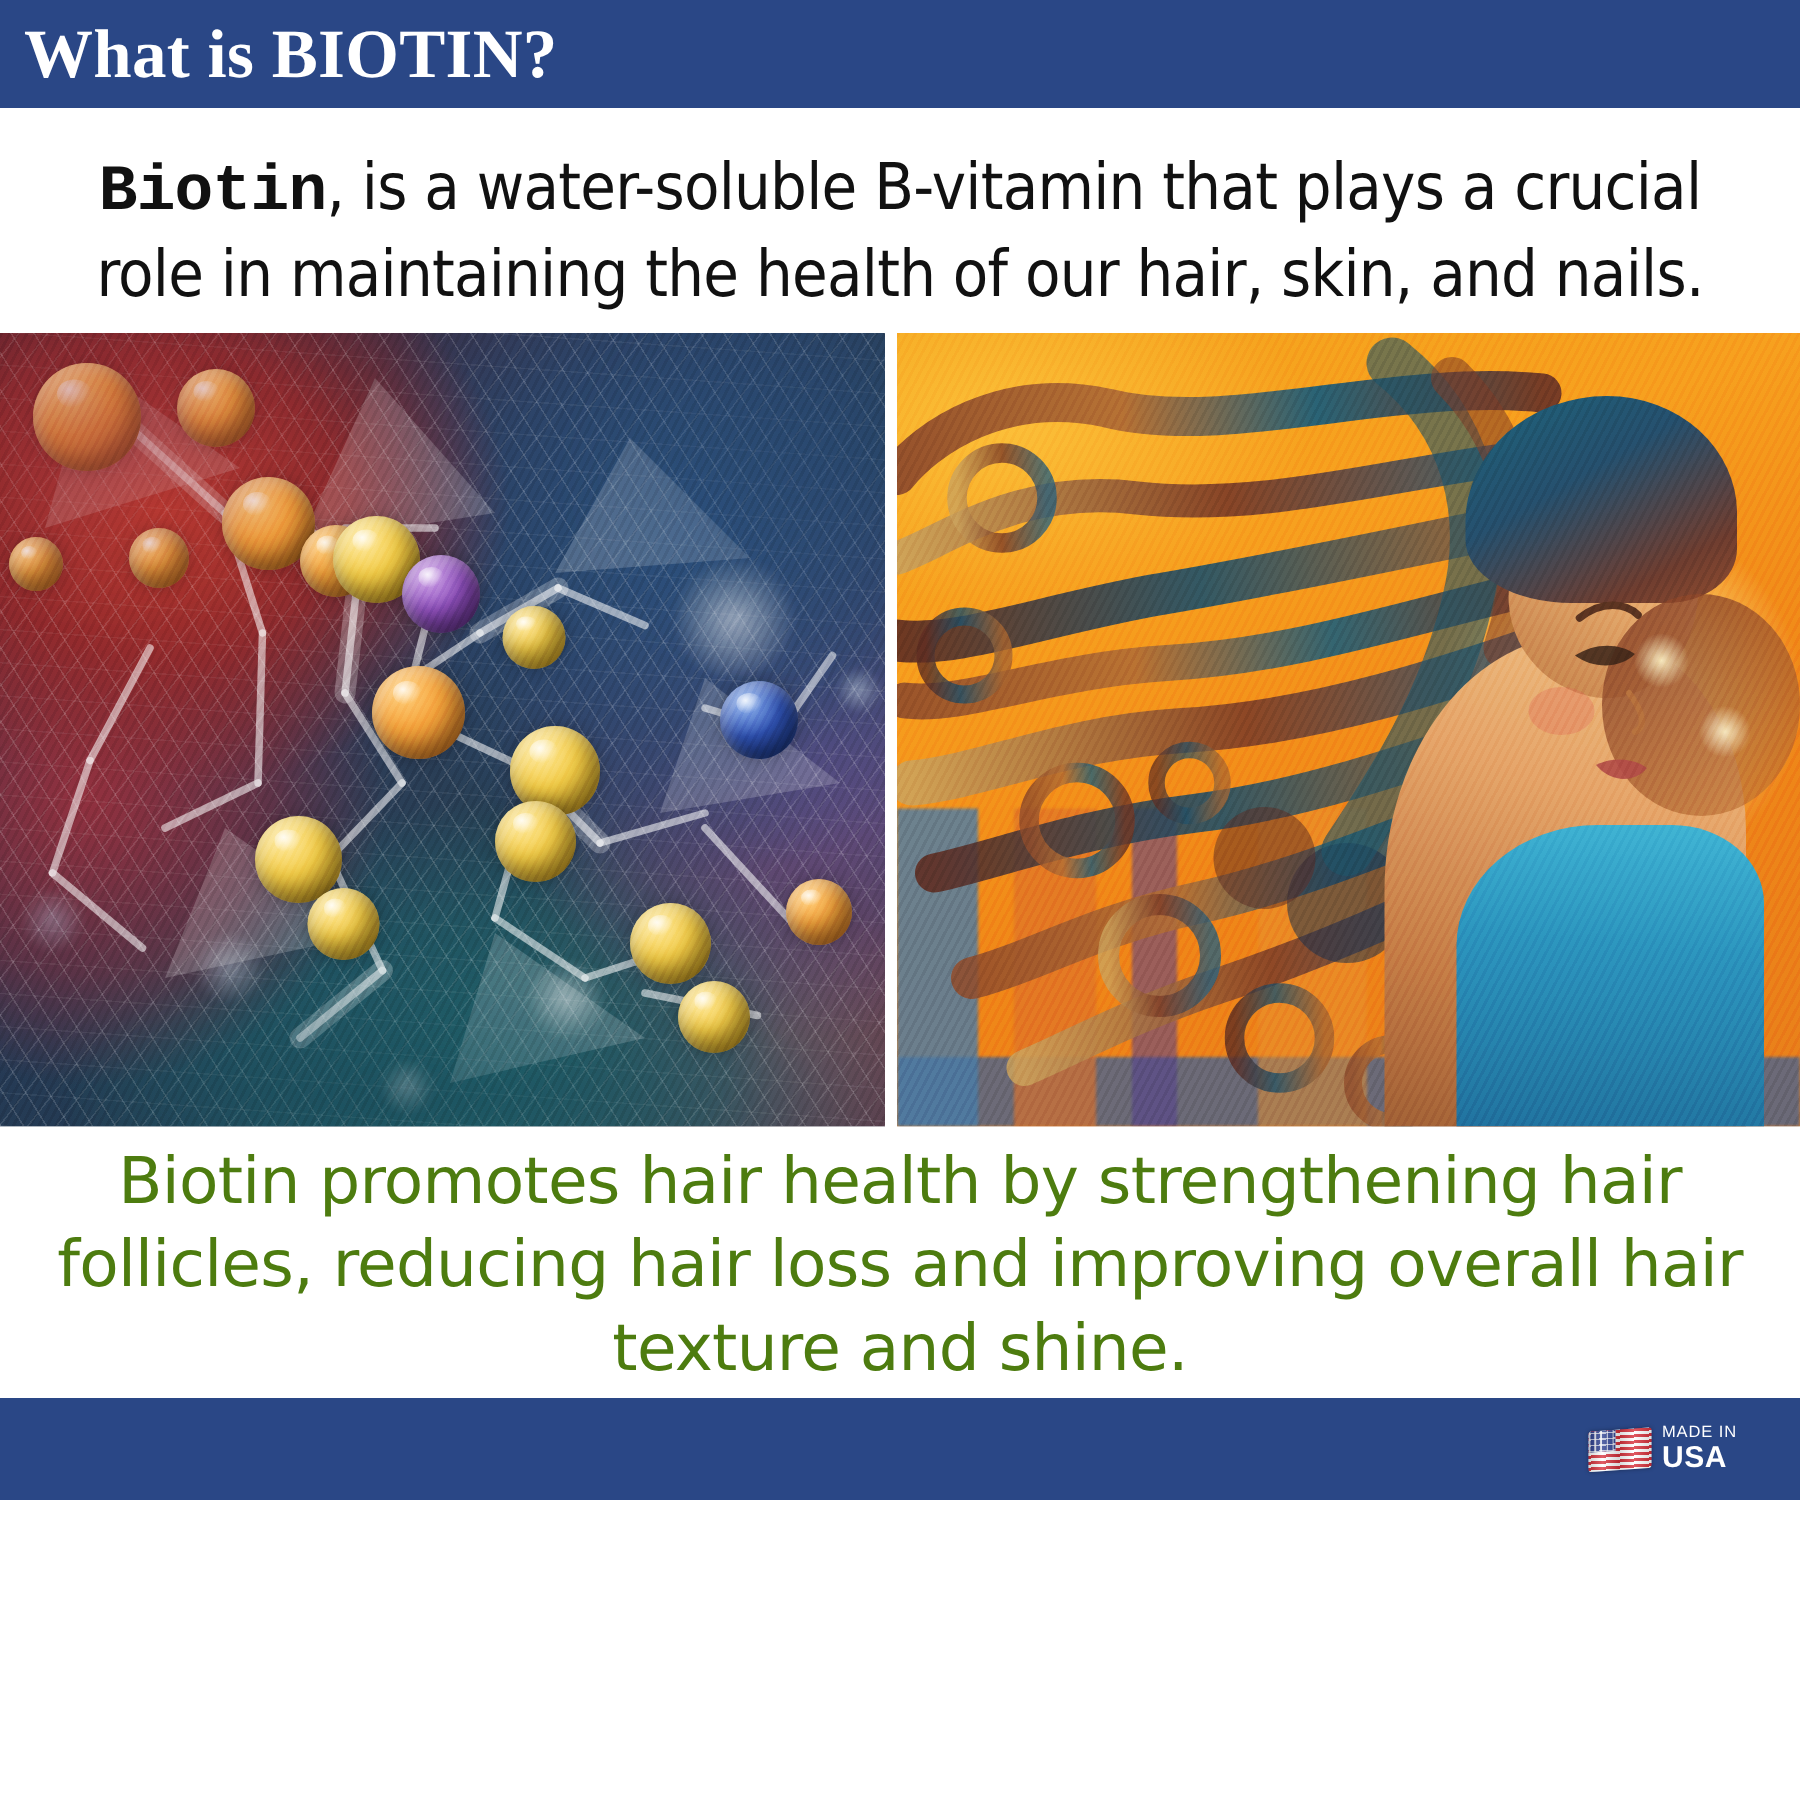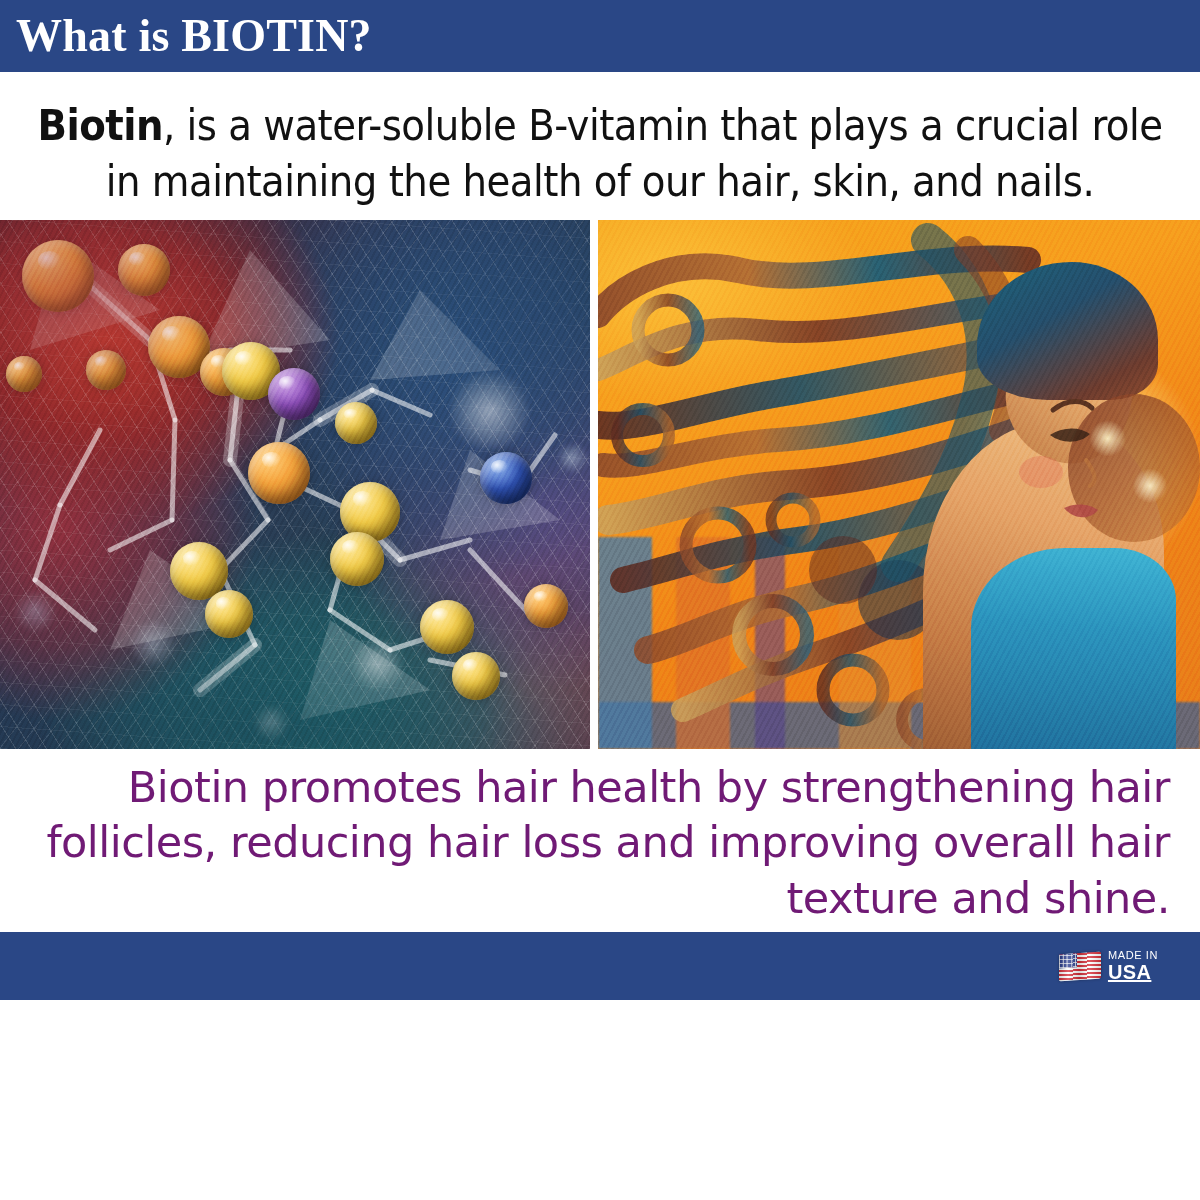--- a/index.html
+++ b/index.html
@@ -43,21 +43,21 @@
     text-align:center;
   }
   .intro-text {
     font-family:"DejaVu Sans", sans-serif;
     font-size:43px;
     line-height:1.30;
     color:#111111;
     letter-spacing:-0.5px;
     font-stretch:semi-condensed;
   }
-  .intro-text .lead { font-weight:bold; }
+  .intro-text .lead { font-weight:bold;font-family:Liberation Mono, monospace; }
 
   
   .image-strip {
     flex:0 0 auto;
     height:529px;
     display:flex;
     gap:8px;
     width:1200px;
   }
   .photo {
@@ -185,23 +185,22 @@
     display:flex;
     align-items:center;
     justify-content:center;
     padding:6px 30px 0 30px;
     text-align:center;
   }
   .outro-text {
     font-family:"DejaVu Sans", sans-serif;
     font-size:43px;
     line-height:1.30;
-    color:#701a75;
+    color:#4d7c0f;
     letter-spacing:-0.5px;
-    text-align:right;
   }
 
   
   .footer-bar {
     height:68px;
     background:#2a4786;
     flex:0 0 auto;
     display:flex;
     align-items:center;
     justify-content:flex-end;
@@ -237,21 +236,20 @@
     letter-spacing:.6px;
     font-family:"Liberation Sans", sans-serif;
   }
   .usa-word {
     color:#ffffff;
     font-size:20px;
     font-weight:bold;
     letter-spacing:.4px;
     margin-top:1px;
     font-family:"Liberation Sans", sans-serif;
-    text-decoration:underline;
   }
 </style>
 </head>
 <body>
 
 <div class="infographic">
 
   <div class="header-bar">
     <div class="header-title">What is BIOTIN?</div>
   </div>

